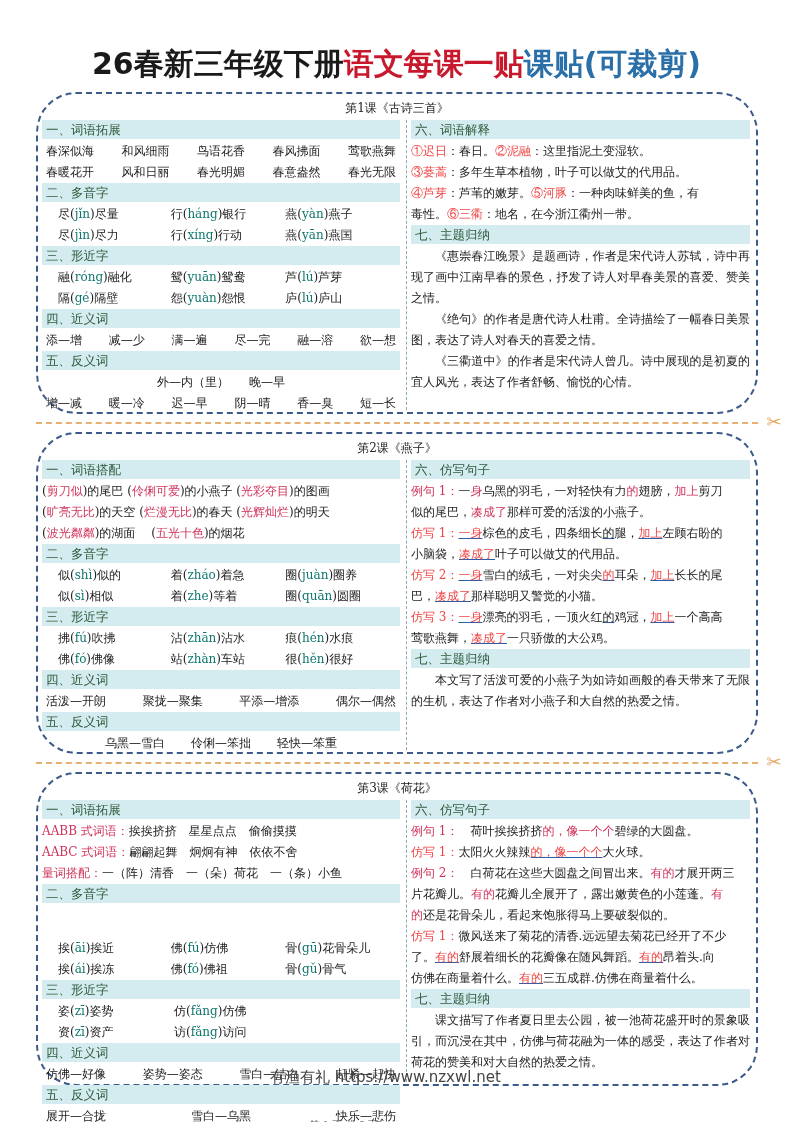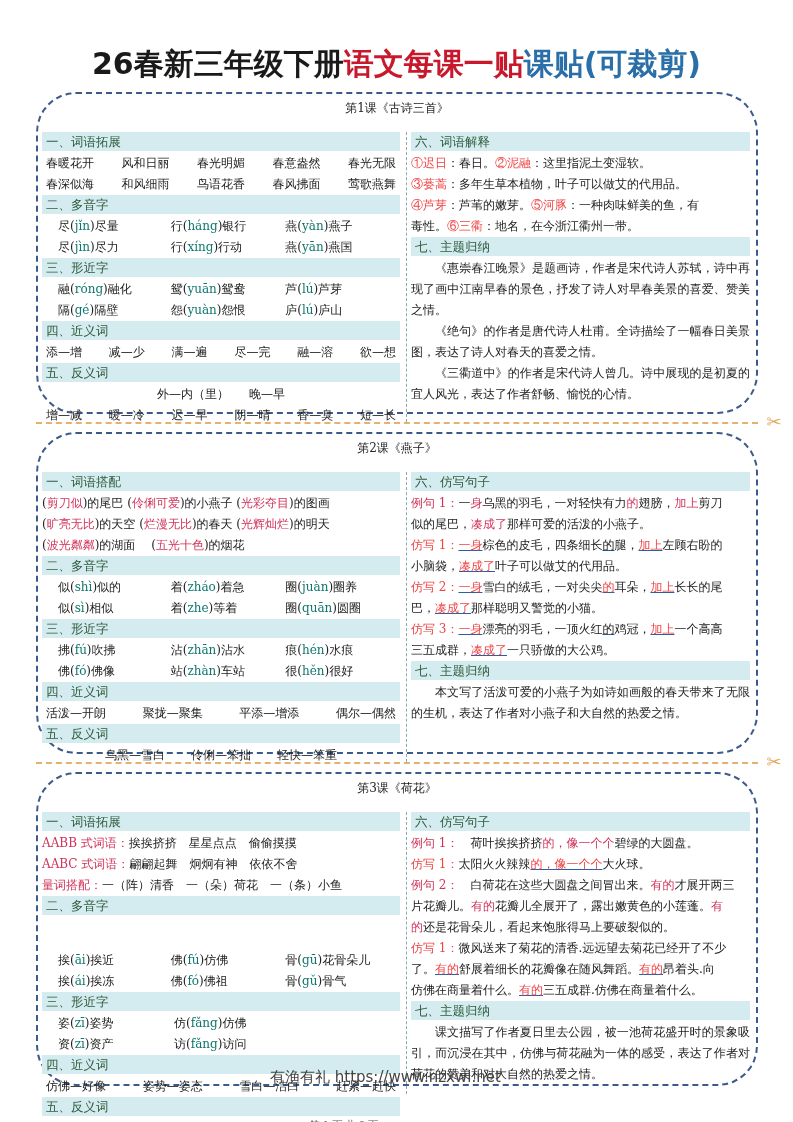--- a/index.html
+++ b/index.html
@@ -3,21 +3,21 @@
 <meta charset="utf-8">
 <style>
   * { box-sizing: border-box; margin: 0; padding: 0; }
   body { width: 793px; height: 1122px; background: #ffffff; font-family: "DejaVu Serif", "Liberation Serif", serif; color: #222; position: relative; overflow: hidden; }
   .title { position: absolute; top: 44px; left: 0; width: 793px; text-align: center; font-family: "DejaVu Sans", "Liberation Sans", sans-serif; font-size: 30px; font-weight: bold; letter-spacing: 0px; }
   .title .t1 { color: #1a1a1a; }
   .title .t2 { color: #c8192c; }
   .title .t3 { color: #2a6fa8; }
   .card { position: absolute; left: 36px; width: 722px; border: 2px dashed #3c5a8a; border-radius: 40px; border-top-width: 2px; }
   .card-title { position: absolute; top: 6px; left: 0; width: 100%; text-align: center; font-size: 12px; color: #222; }
-  .col { position: absolute; top: 38px; }
+  .col { position: absolute; top: 26px; }
   .col.left { left: 4px; width: 358px; }
   .col.right { left: 368px; width: 344px; border-left: 1px dashed #8aa; padding-left: 4px; }
   .sec-h { background: #d4ecef; height: 19px; line-height: 19px; font-size: 12.5px; color: #2e5a3c; padding-left: 4px; margin-bottom: 2px; }
   .row { font-size: 12px; line-height: 21px; white-space: nowrap; display: flex; }
   .row span.c { display: inline-block; }
   .py { color: #0f766e; }
   .red { color: #d0335a; }
   .blue { color: #ef4444; margin-top: 25px; }
   .u { text-decoration: underline; text-decoration-color: #2a5fa8; }
   .para { font-size: 12px; line-height: 21px; text-align: justify; }
@@ -32,32 +32,32 @@
 
 <div class="title">
   <span class="t1">26春新三年级下册</span><span class="t2">语文每课一贴</span><span class="t3">课贴(可裁剪)</span>
 </div>
 
 <div class="card" id="card1" style="top:92px;height:322px;">
   <div class="card-title">第1课《古诗三首》</div>
   <div class="col left">
       <div class="sec-h">一、词语拓展</div>
       <div class="row" style="justify-content: space-between; padding: 0px 4px;">
+        <span class="c">春深似海</span>
+        <span class="c">和风细雨</span>
+        <span class="c">鸟语花香</span>
+        <span class="c">春风拂面</span>
+        <span class="c">莺歌燕舞</span>
+      </div>
+      <div class="row" style="justify-content: space-between; padding: 0px 4px;">
         <span class="c">春暖花开</span>
         <span class="c">风和日丽</span>
         <span class="c">春光明媚</span>
         <span class="c">春意盎然</span>
         <span class="c">春光无限</span>
-      </div>
-      <div class="row" style="justify-content: space-between; padding: 0px 4px;">
-        <span class="c">春深似海</span>
-        <span class="c">和风细雨</span>
-        <span class="c">鸟语花香</span>
-        <span class="c">春风拂面</span>
-        <span class="c">莺歌燕舞</span>
       </div>
       <div class="sec-h">二、多音字</div>
       <div class="row" style="padding-left: 16px;">
         <span class="c" style="width: 116px;"><span>尽(</span><span class="py">jǐn</span><span>)尽量</span></span>
         <span class="c" style="width: 118px;"><span>行(</span><span class="py">háng</span><span>)银行</span></span>
         <span class="c" style="width: 118px;"><span>燕(</span><span class="py">yàn</span><span>)燕子</span></span>
       </div>
       <div class="row" style="padding-left: 16px;">
         <span class="c" style="width: 116px;"><span>尽(</span><span class="py">jìn</span><span>)尽力</span></span>
         <span class="c" style="width: 118px;"><span>行(</span><span class="py">xíng</span><span>)行动</span></span>
@@ -157,21 +157,21 @@
     </div>
   <div class="col right" style="height:290px;">
       <div class="sec-h">六、仿写句子</div>
       <div class="row" style="display: block;"><span class="red">例句 1：</span><span>一</span><span class="red">身</span><span>乌黑的羽毛，一对轻快有力</span><span class="red">的</span><span>翅膀，</span><span class="red">加上</span><span>剪刀</span></div>
       <div class="row" style="display: block;"><span>似的尾巴，</span><span class="red">凑成了</span><span>那样可爱的活泼的小燕子。</span></div>
       <div class="row" style="display: block;"><span class="blue">仿写 1：</span><span class="blue u">一身</span><span>棕色的皮毛，四条细长</span><span class="u">的</span><span>腿，</span><span class="blue u">加上</span><span>左顾右盼的</span></div>
       <div class="row" style="display: block;"><span>小脑袋，</span><span class="blue u">凑成了</span><span>叶子可以做艾的代用品。</span></div>
       <div class="row" style="display: block;"><span class="blue">仿写 2：</span><span class="blue u">一身</span><span>雪白的绒毛，一对尖尖</span><span class="blue u">的</span><span>耳朵，</span><span class="blue u">加上</span><span>长长的尾</span></div>
       <div class="row" style="display: block;"><span>巴，</span><span class="blue u">凑成了</span><span>那样聪明又警觉的小猫。</span></div>
       <div class="row" style="display: block;"><span class="blue">仿写 3：</span><span class="blue u">一身</span><span>漂亮的羽毛，一顶火红</span><span class="u">的</span><span>鸡冠，</span><span class="blue u">加上</span><span>一个高高</span></div>
-      <div class="row" style="display: block;"><span>三五成群，</span><span class="blue u">凑成了</span><span>一只骄傲的大公鸡。</span></div>
+      <div class="row" style="display: block;"><span>莺歌燕舞，</span><span class="blue u">凑成了</span><span>一只骄傲的大公鸡。</span></div>
       <div class="sec-h">七、主题归纳</div>
       <div class="para indent">本文写了活泼可爱的小燕子为如诗如画般的春天带来了无限的生机，表达了作者对小燕子和大自然的热爱之情。</div>
     </div>
 </div>
 <div class="sep" style="top:762px;"></div>
 <div class="scissors" style="top:752px;">✂</div>
 
 <div class="card" id="card3" style="top:772px;height:314px;">
   <div class="card-title">第3课《荷花》</div>
   <div class="col left">

